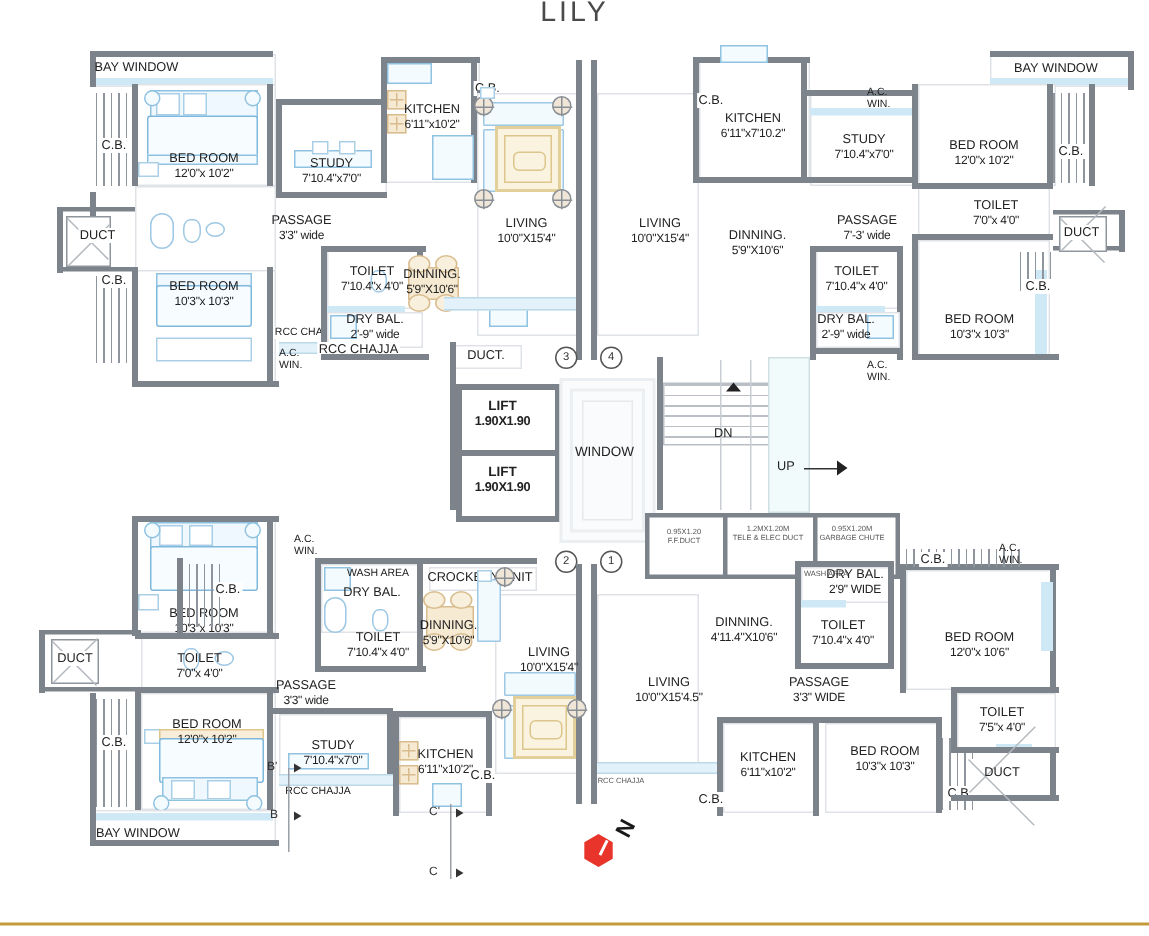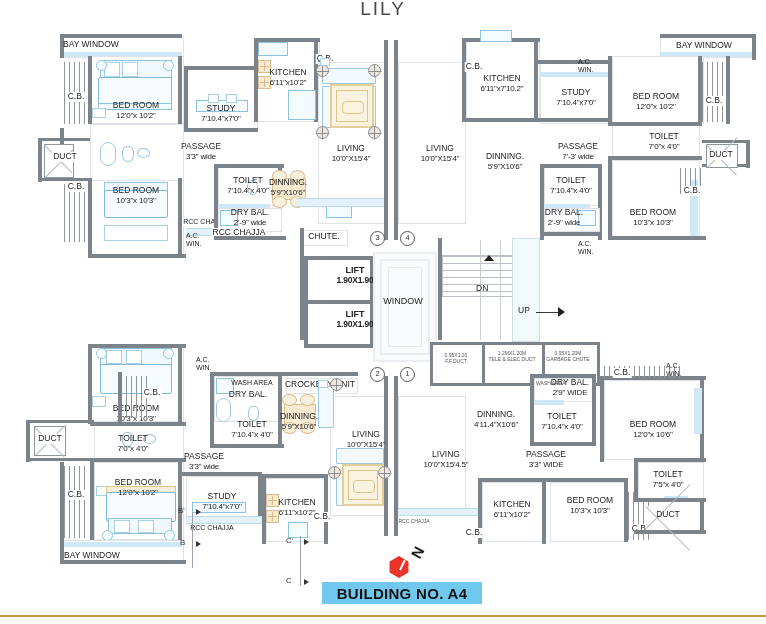--- a/index.html
+++ b/index.html
@@ -24,21 +24,21 @@
       background:#b3b9bf;transform-origin:0 0;}
   .duct::before{transform:rotate(45deg);}
   .duct::after{top:100%;transform:rotate(-45deg);}
 
   
   .lbl{position:absolute;font-size:8.5px;line-height:9.6px;text-align:center;
        white-space:nowrap;color:#222;transform:translateX(-50%);}
   .lbl .d{font-size:8px;display:block;letter-spacing:-0.2px;}
   .lbl.sm{font-size:7px;line-height:8px;}
   .lbl.xs{font-size:5px;line-height:6px;color:#555;}
-  .lbl.bld{font-weight:bold;font-size:9px;margin-left:20px;}
+  .lbl.bld{font-weight:bold;font-size:9px;}
   .lbl.box{background:#fff;padding:0 1px;}
   .lbl.l{text-align:left;transform:none;}
 
   
   .fb{position:absolute;border:1px solid #8fc2e0;background:#f4fbff;}
   .fb2{position:absolute;border:1px solid #a9cfe6;background:#fff;}
   .bed{position:absolute;border:1.2px solid #7fb8dd;background:#f6fcff;border-radius:2px;}
   .bedtop{position:absolute;border:1px solid #8fc2e0;background:#eef8fe;}
   .sofa{position:absolute;border:1px solid #9ec8e4;background:#f3fafe;border-radius:1px;}
   .rug{position:absolute;border:2px solid #e3cf9a;background:#faf3e0;}
@@ -238,21 +238,21 @@
     <div class="fan" style="left:368px;top:126px;"></div>
     <div class="fb2" style="left:320px;top:58px;width:8px;height:6px;"></div>
     <div class="lbl" style="left:351px;top:144px;">
       <span>LIVING</span>
       <span class="d">10'0"X15'4"</span>
     </div>
     <div class="fb" style="left:326px;top:204px;width:24px;height:12px;"></div>
     <div class="glass2" style="left:296px;top:198px;width:88px;height:7px;"></div>
 
     <div class="room" style="left:302px;top:230px;width:44px;height:14px;"></div>
-    <div class="lbl" style="left:324px;top:232px;">CHUTE.</div>
+    <div class="lbl" style="left:324px;top:232px;">DUCT.</div>
     <div class="wall" style="left:300px;top:228px;width:4px;height:112px;"></div>
   </div>
 
   <div>
     <div class="room" style="left:398px;top:62px;width:66px;height:160px;"></div>
     <div class="wall" style="left:394px;top:40px;width:4px;height:200px;"></div>
     <div class="lbl" style="left:440px;top:144px;">
       <span>LIVING</span>
       <span class="d">10'0"X15'4"</span>
     </div>
@@ -642,16 +642,15 @@
     <div class="arrow" style="left:304px;top:539px;border-width:3px 0 3px 5px;border-color:transparent transparent transparent #333;"></div>
     <div class="secmark" style="left:286px;top:576px;">C</div>
     <div class="arrow" style="left:304px;top:579px;border-width:3px 0 3px 5px;border-color:transparent transparent transparent #333;"></div>
   </div>
 
   <div class="northwrap" style="left:386px;top:548px;width:50px;height:36px;">
     <div class="northdot" style="left:2px;top:8px;"></div>
     <div class="northN" style="left:26px;top:-4px;">N</div>
   </div>
 
-  <div class="banner" style="left:322px;top:582px;width:160px;height:22px;">BUILDING NO. A4</div>
 
   <div class="baseline"></div>
 </div>
 
 </body></html>

